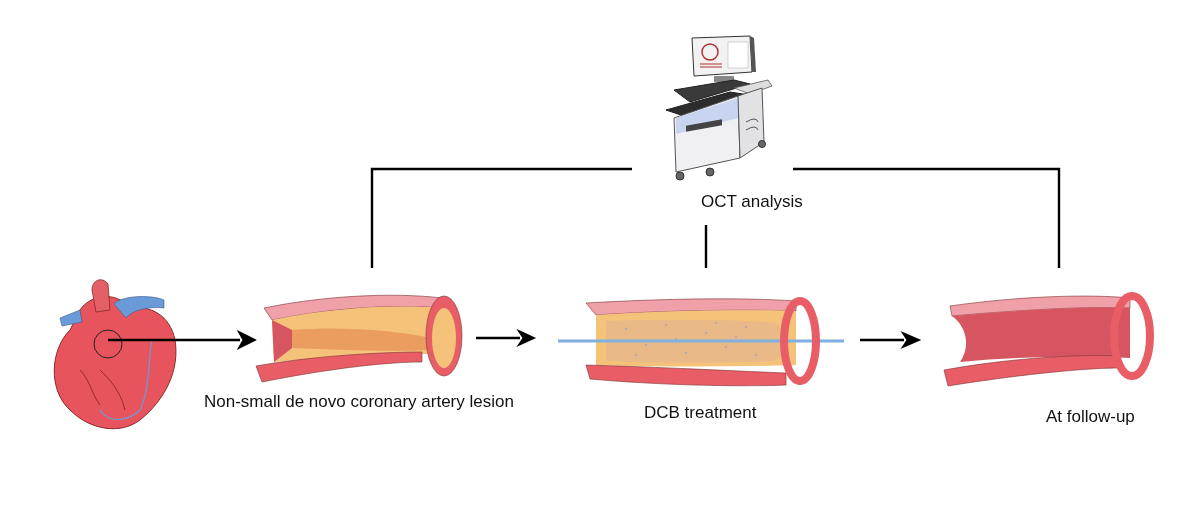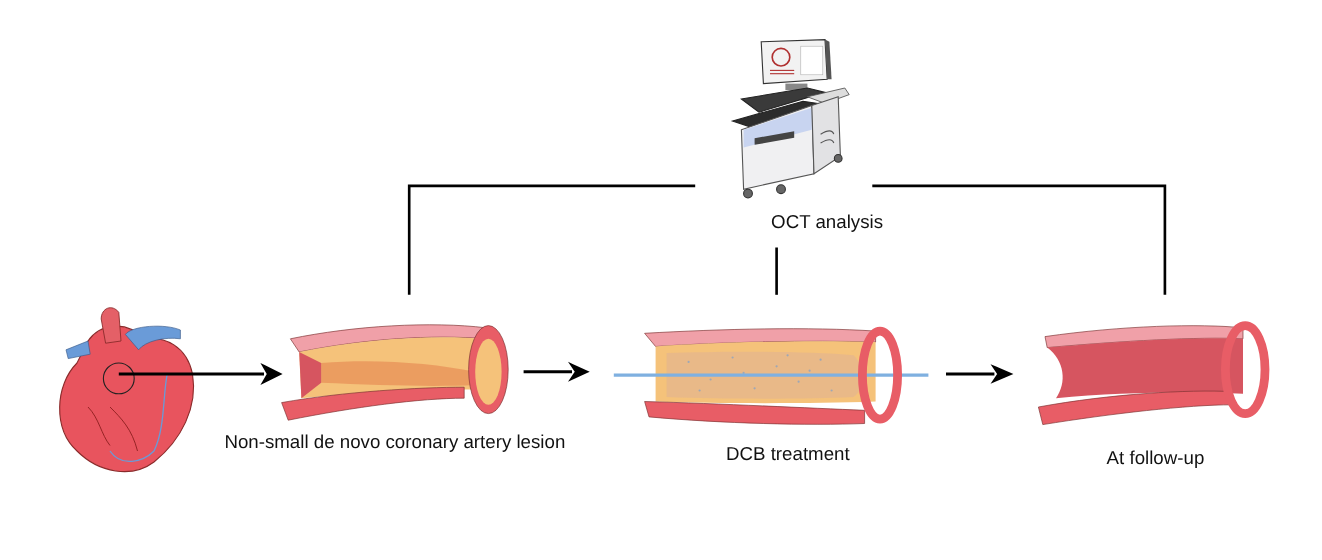--- a/index.html
+++ b/index.html
@@ -91,21 +91,21 @@
       <circle cx="200" cy="60" r="1"></circle>
     <circle cx="80" cy="60" r="1"></circle>
       <circle cx="120" cy="44" r="1"></circle>
       <circle cx="160" cy="28" r="1"></circle>
       <circle cx="180" cy="42" r="1"></circle>
   </g>
   <line x1="2" y1="46" x2="288" y2="46" stroke="#7fb0e0" stroke-width="3"></line>
   <path d="M30,70 C100,72 180,76 230,78 L230,90 C180,92 100,90 34,84 Z" fill="#e85d66" stroke="#7a3030" stroke-width="0.6"></path>
   <ellipse cx="244" cy="46" rx="16" ry="40" fill="none" stroke="#e85d66" stroke-width="8"></ellipse>
 </svg>
-<div class="label" style="left:644px;top:403px;margin-left:16px;">DCB treatment</div>
+<div class="label" style="left:644px;top:403px;">DCB treatment</div>
 
 <svg width="220" height="100" style="left:940px;top:292px;" viewBox="0 0 220 100">
   <path d="M10,14 C80,4 150,2 190,6 L190,16 C150,14 80,18 12,24 Z" fill="#f0a0a8" stroke="#7a3030" stroke-width="0.6"></path>
   <path d="M12,24 C80,18 150,14 190,16 L190,66 C150,64 80,64 20,70 C30,56 28,36 12,24 Z" fill="#d65560"></path>
   <path d="M4,78 C70,66 140,62 180,64 L180,76 C140,76 70,84 8,94 Z" fill="#e85d66" stroke="#7a3030" stroke-width="0.6"></path>
   <ellipse cx="192" cy="44" rx="18" ry="40" fill="none" stroke="#e85d66" stroke-width="8"></ellipse>
 </svg>
-<div class="label" style="left:1006px;top:407px;text-align:center;">At follow-up</div>
+<div class="label" style="left:1046px;top:407px;text-align:center;">At follow-up</div>
 
 </body></html>

